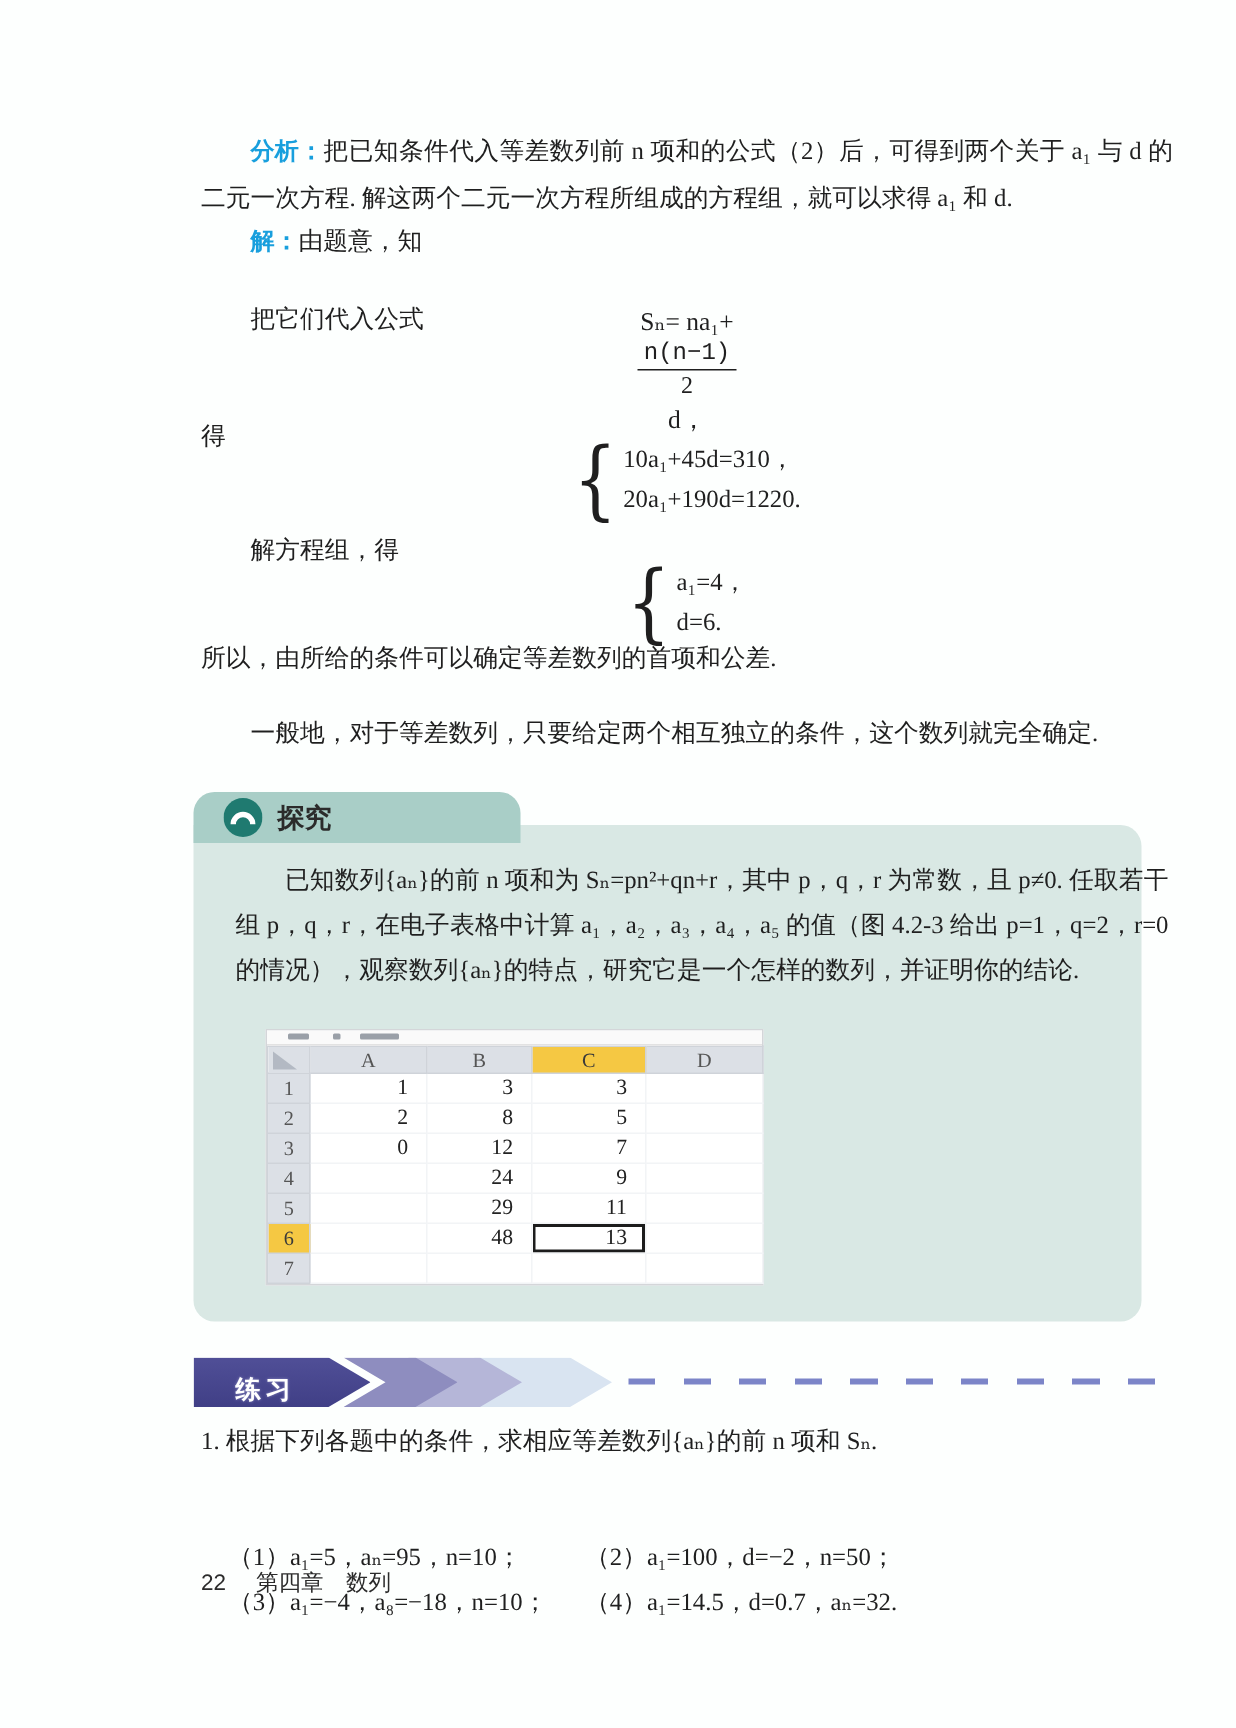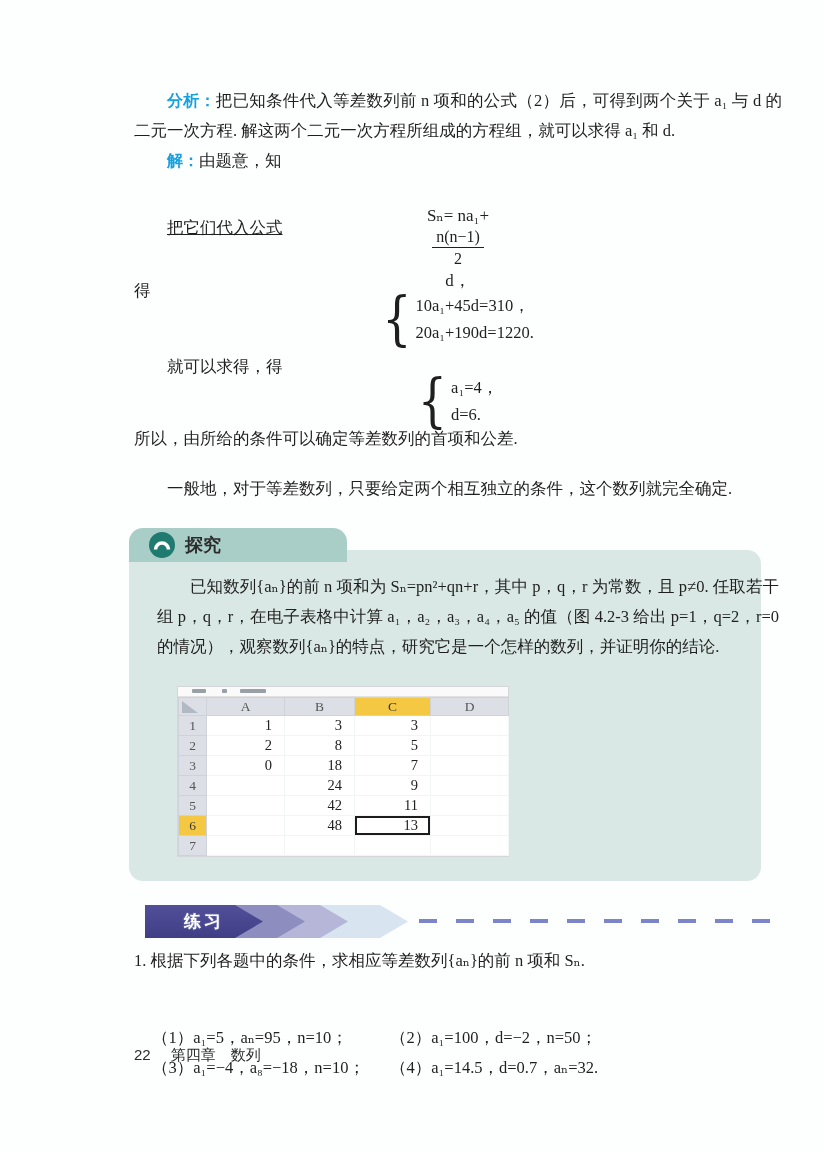--- a/index.html
+++ b/index.html
@@ -7,21 +7,21 @@
   .page{position:relative;width:824px;height:1152px;background:#fdfffe;
         font-family:"Liberation Serif","DejaVu Serif","DejaVu Sans",serif;color:#1f1f1f;margin-left:44px;}
   .abs{position:absolute;}
   .para{font-size:16.5px;line-height:30px;text-align:justify;margin:0;}
   .indent{text-indent:2em;}
   .blue{color:#189fdd;font-weight:bold;font-family:"Liberation Sans","DejaVu Sans",sans-serif;font-size:16px;}
   .center-line{text-align:center;font-size:17px;}
   
   .formula-row{display:flex;justify-content:center;align-items:center;font-size:17px;flex-direction:column;}
   .frac{display:inline-flex;flex-direction:column;text-align:center;margin:0 5px;font-size:16px;line-height:21px;}
-  .frac .num{border-bottom:1.2px solid #1f1f1f;padding:0 4px;}
+  .frac .num{border-bottom:1.2px solid #1f1f1f;padding:0 4px;font-family:Liberation Mono, monospace;}
   
   .sys{display:flex;justify-content:center;align-items:center;}
   .sys .brace{font-size:46px;font-weight:400;transform:scaleY(1.25);margin-right:4px;
               font-family:"DejaVu Serif",serif;color:#1f1f1f;}
   .sys .lines{display:flex;flex-direction:column;font-size:16.5px;line-height:27px;text-align:left;}
   
   .explore{width:632px;height:353px;}
   .explore .tab{position:absolute;left:0;top:0;width:218px;height:34px;background:#a9cec7;
                 border-radius:14px 14px 0 0;display:flex;align-items:center;padding-left:20px;
                 box-sizing:border-box;z-index:2;}
@@ -58,66 +58,66 @@
   .note .n-body{position:absolute;left:0;top:25px;width:100%;box-sizing:border-box;
                border:1.5px solid #989ed1;background:#fffdfd;padding:9px 11px;
                font-size:15px;line-height:26px;text-align:justify;text-indent:2em;}
   
   .banner{width:655px;height:33px;}
   .chev{position:absolute;top:0;height:33px;
         clip-path:polygon(0 0,calc(100% - 28px) 0,100% 50%,calc(100% - 28px) 100%,0 100%,28px 50%);}
   .chev4{left:187px;width:92px;background:#d9e4f1;z-index:1;}
   .chev3{left:143px;width:76px;background:#b5b6d8;z-index:2;}
   .chev2{left:100px;width:76px;background:#8e8dbf;z-index:3;}
-  .arrow1{position:absolute;left:16px;top:0;width:118px;height:33px;z-index:4;
+  .arrow1{position:absolute;left:0;top:0;width:118px;height:33px;z-index:4;
         background:linear-gradient(180deg,#504f97,#403f86);
         clip-path:polygon(0 0,calc(100% - 28px) 0,100% 50%,calc(100% - 28px) 100%,0 100%);
-        display:flex;align-items:center;padding-left:39px;box-sizing:border-box;}
+        display:flex;align-items:flex-end;padding-left:28px;box-sizing:border-box;}
   .arrow1 span{color:#fff;font-family:"Liberation Sans","DejaVu Sans",sans-serif;
         font-weight:bold;font-size:17px;letter-spacing:3px;text-shadow:0 0 2px #8c8bc0;}
   .dashes{position:absolute;left:290px;top:14px;width:365px;height:4px;
         background:repeating-linear-gradient(90deg,#7c85c8 0 18px,transparent 18px 37px);}
   
   .ex-items{display:grid;grid-template-columns:238px auto;column-gap:0;row-gap:1px;
         font-size:16.5px;line-height:29px;}
   .footer{font-size:15px;color:#2b2b2b;display:flex;align-items:baseline;}
   .footer .pnum{font-family:"Liberation Sans","DejaVu Sans",sans-serif;margin-right:20px;}
 </style>
 </head>
 <body>
 
 <div class="page">
 
   <p class="abs para indent" style="left:90px;top:86px;width:648px;"><span class="blue">分析：</span><span>把已知条件代入等差数列前 n 项和的公式（2）后，可得到两个关于 a₁ 与 d 的二元一次方程. 解这两个二元一次方程所组成的方程组，就可以求得 a₁ 和 d.</span></p>
 
   <p class="abs para indent" style="left:90px;top:146px;width:648px;"><span class="blue">解：</span><span>由题意，知</span></p>
 
 
-  <p class="abs para indent" style="left:90px;top:213px;width:648px;text-decoration:underline;">把它们代入公式</p>
+  <p class="abs para indent" style="left:90px;top:198px;width:648px;">把它们代入公式</p>
 
   <div class="abs formula-row" style="left:90px;top:226px;width:648px;height:44px;">
     <span>Sₙ= na₁+</span>
     <span class="frac">
       <span class="num">n(n−1)</span>
       <span class="den">2</span>
     </span>
     <span>d，</span>
   </div>
 
   <p class="abs para" style="left:90px;top:276px;">得</p>
 
   <div class="abs sys" style="left:90px;top:292px;width:648px;">
     <span class="brace">{</span>
     <span class="lines">
       <span>10a₁+45d=310，</span>
       <span>20a₁+190d=1220.</span>
     </span>
   </div>
 
-  <p class="abs para indent" style="left:90px;top:352px;width:648px;">就可以求得，得</p>
+  <p class="abs para indent" style="left:90px;top:352px;width:648px;">解方程组，得</p>
 
   <div class="abs sys" style="left:90px;top:374px;width:648px;">
     <span class="brace">{</span>
     <span class="lines">
       <span>a₁=4，</span>
       <span>d=6.</span>
     </span>
   </div>
 
   <p class="abs para" style="left:90px;top:424px;width:648px;">所以，由所给的条件可以确定等差数列的首项和公差.</p>
@@ -169,35 +169,35 @@
         <tr>
           <td class="rowhead">2</td>
           <td>2</td>
           <td>8</td>
           <td>5</td>
           <td></td>
         </tr>
         <tr>
           <td class="rowhead">3</td>
           <td>0</td>
-          <td>18</td>
+          <td>12</td>
           <td>7</td>
           <td></td>
         </tr>
         <tr>
           <td class="rowhead">4</td>
           <td></td>
           <td>24</td>
           <td>9</td>
           <td></td>
         </tr>
         <tr>
           <td class="rowhead">5</td>
           <td></td>
-          <td>42</td>
+          <td>29</td>
           <td>11</td>
           <td></td>
         </tr>
         <tr>
           <td class="rowhead hl">6</td>
           <td></td>
           <td>48</td>
           <td class="sel">13</td>
           <td></td>
         </tr>

